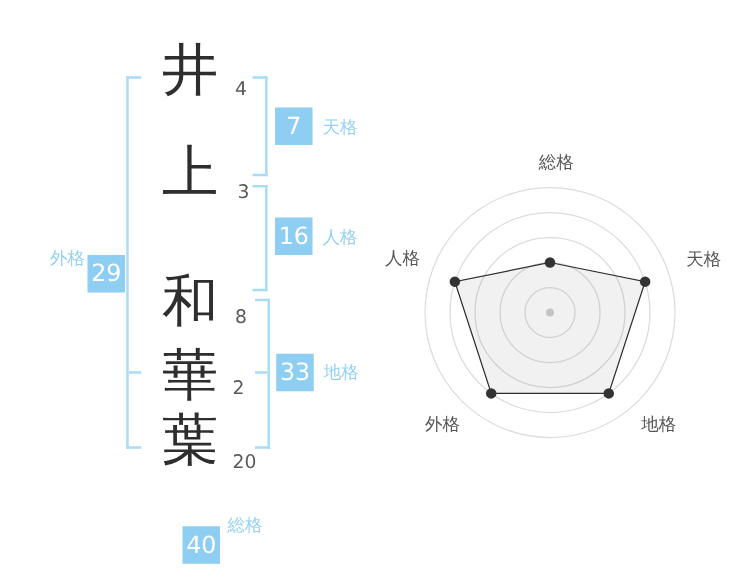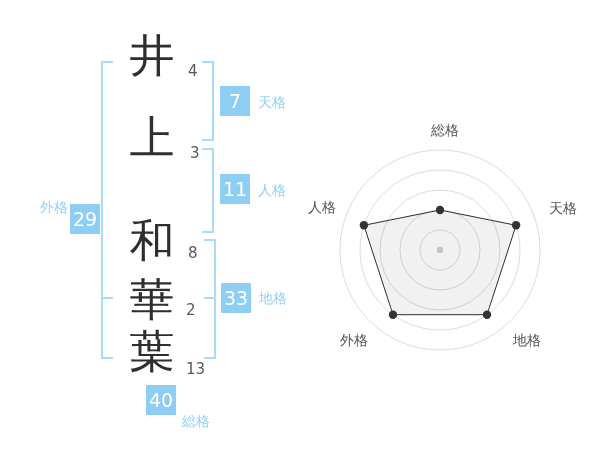--- a/index.html
+++ b/index.html
@@ -27,21 +27,21 @@
   .tick{position:absolute;left:0;right:0;height:2px;background:#aadcf7;}
   .b-chikaku .tick{top:56px;}
   .b-gaikaku .tick{top:234px;}
   
   .badge{
     position:absolute;width:30px;height:30px;background:#8dcef2;color:#ffffff;
     font-size:19px;line-height:30px;text-align:center;
   }
   .badge-tenkaku{left:220px;top:86px}.badge-jinkaku{left:220px;top:174px}
   .badge-chikaku{left:221px;top:283px}.badge-gaikaku{left:70px;top:204px}
-  .badge-soukaku{left:146px;top:385px}
+  .badge-soukaku{left:146px;top:421px}
   .kaku-label{position:absolute;font-size:14px;line-height:1;color:#93d1f3;}
   .label-tenkaku{left:258px;top:95px}.label-jinkaku{left:258px;top:183px}
   .label-chikaku{left:259px;top:291px}.label-gaikaku{left:40px;top:200px}
   .label-soukaku{left:182px;top:414px}
   
   .radar-svg{position:absolute;left:330px;top:140px;width:220px;height:220px;}
   .radar-label{
     position:absolute;font-size:14px;line-height:1;color:#555555;
     transform:translate(-50%,-50%);white-space:nowrap;
   }
@@ -56,36 +56,36 @@
   <div>
     <div class="kanji char-0">井</div>
     <div class="stroke stroke-0">4</div>
     <div class="kanji char-1">上</div>
     <div class="stroke stroke-1">3</div>
     <div class="kanji char-2">和</div>
     <div class="stroke stroke-2">8</div>
     <div class="kanji char-3">華</div>
     <div class="stroke stroke-3">2</div>
     <div class="kanji char-4">葉</div>
-    <div class="stroke stroke-4">13</div>
+    <div class="stroke stroke-4">20</div>
   </div>
 
   <div class="bracket right-open b-tenkaku"></div>
   <div class="bracket right-open b-jinkaku"></div>
   <div class="bracket right-open b-chikaku">
     <div class="tick"></div>
   </div>
   <div class="bracket left-open b-gaikaku">
     <div class="tick"></div>
   </div>
 
   <div class="badge badge-tenkaku">7</div>
   <div class="kaku-label label-tenkaku">天格</div>
 
-  <div class="badge badge-jinkaku">11</div>
+  <div class="badge badge-jinkaku">16</div>
   <div class="kaku-label label-jinkaku">人格</div>
 
   <div class="badge badge-chikaku">33</div>
   <div class="kaku-label label-chikaku">地格</div>
 
   <div class="kaku-label label-gaikaku">外格</div>
   <div class="badge badge-gaikaku">29</div>
 
   <div class="badge badge-soukaku">40</div>
   <div class="kaku-label label-soukaku">総格</div>

